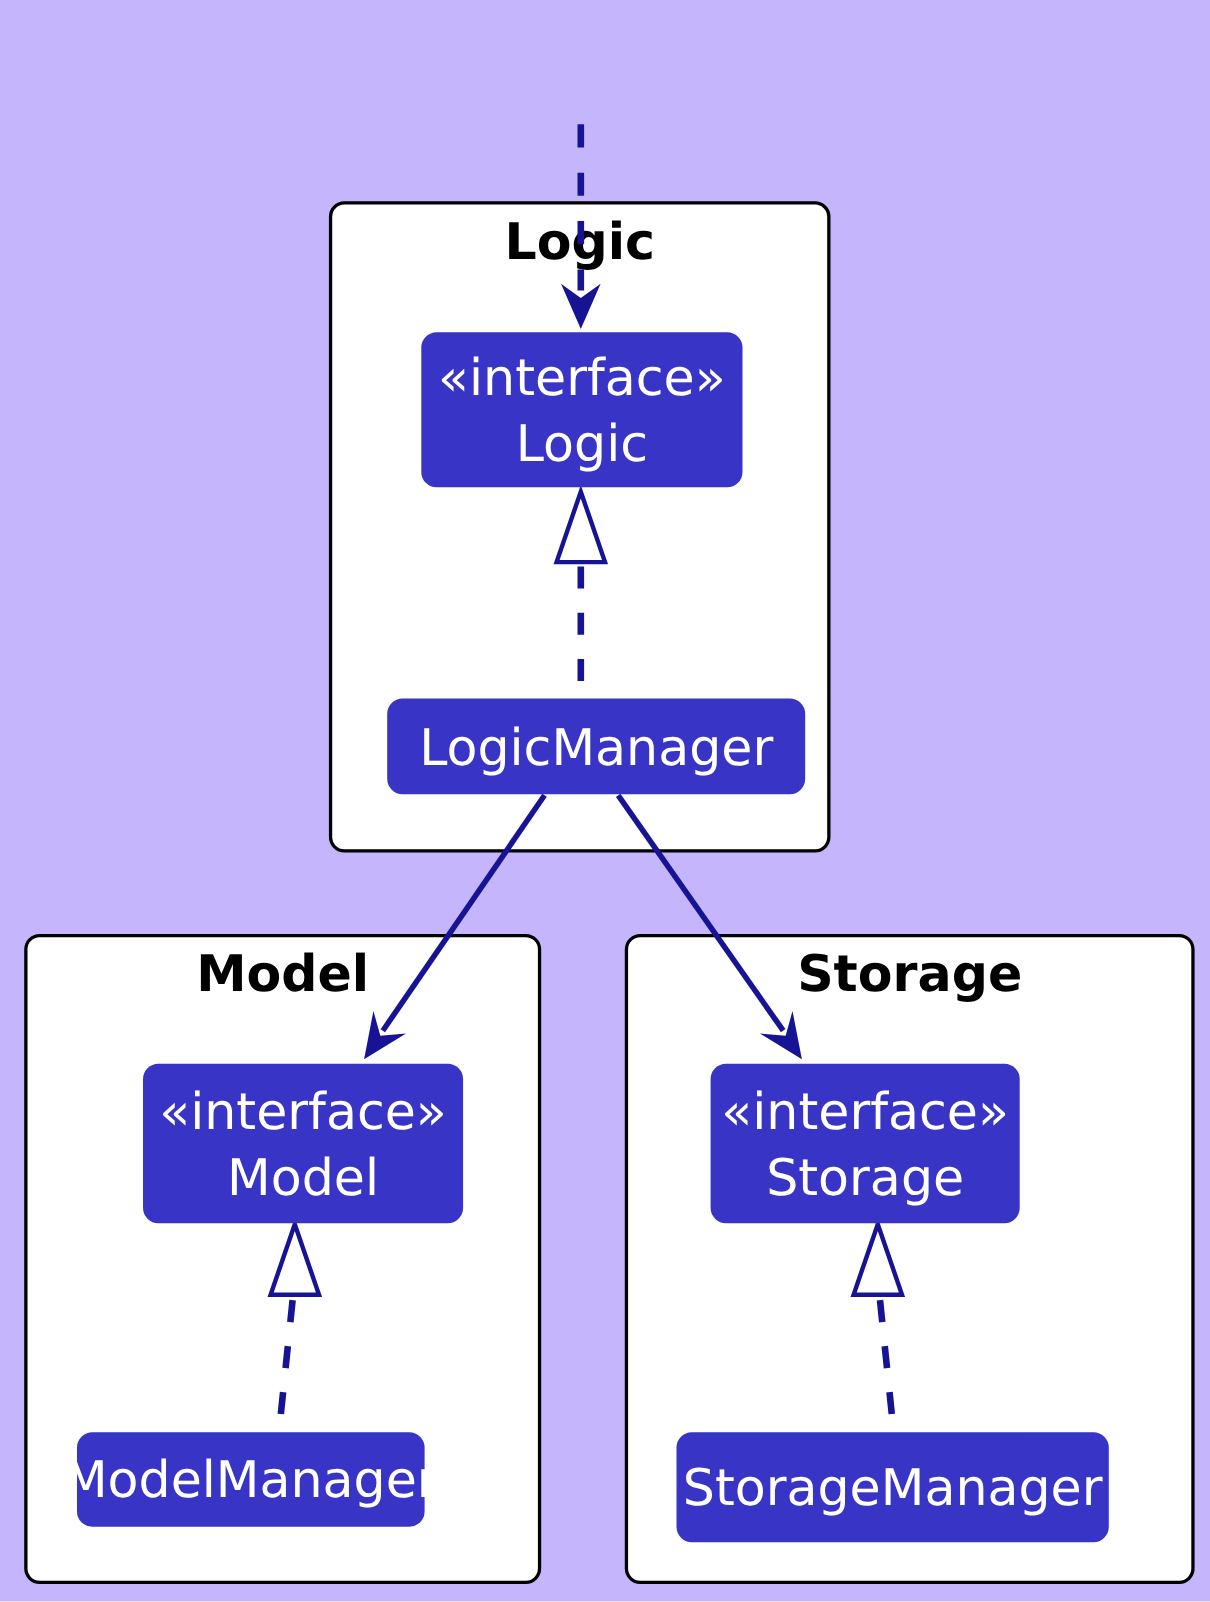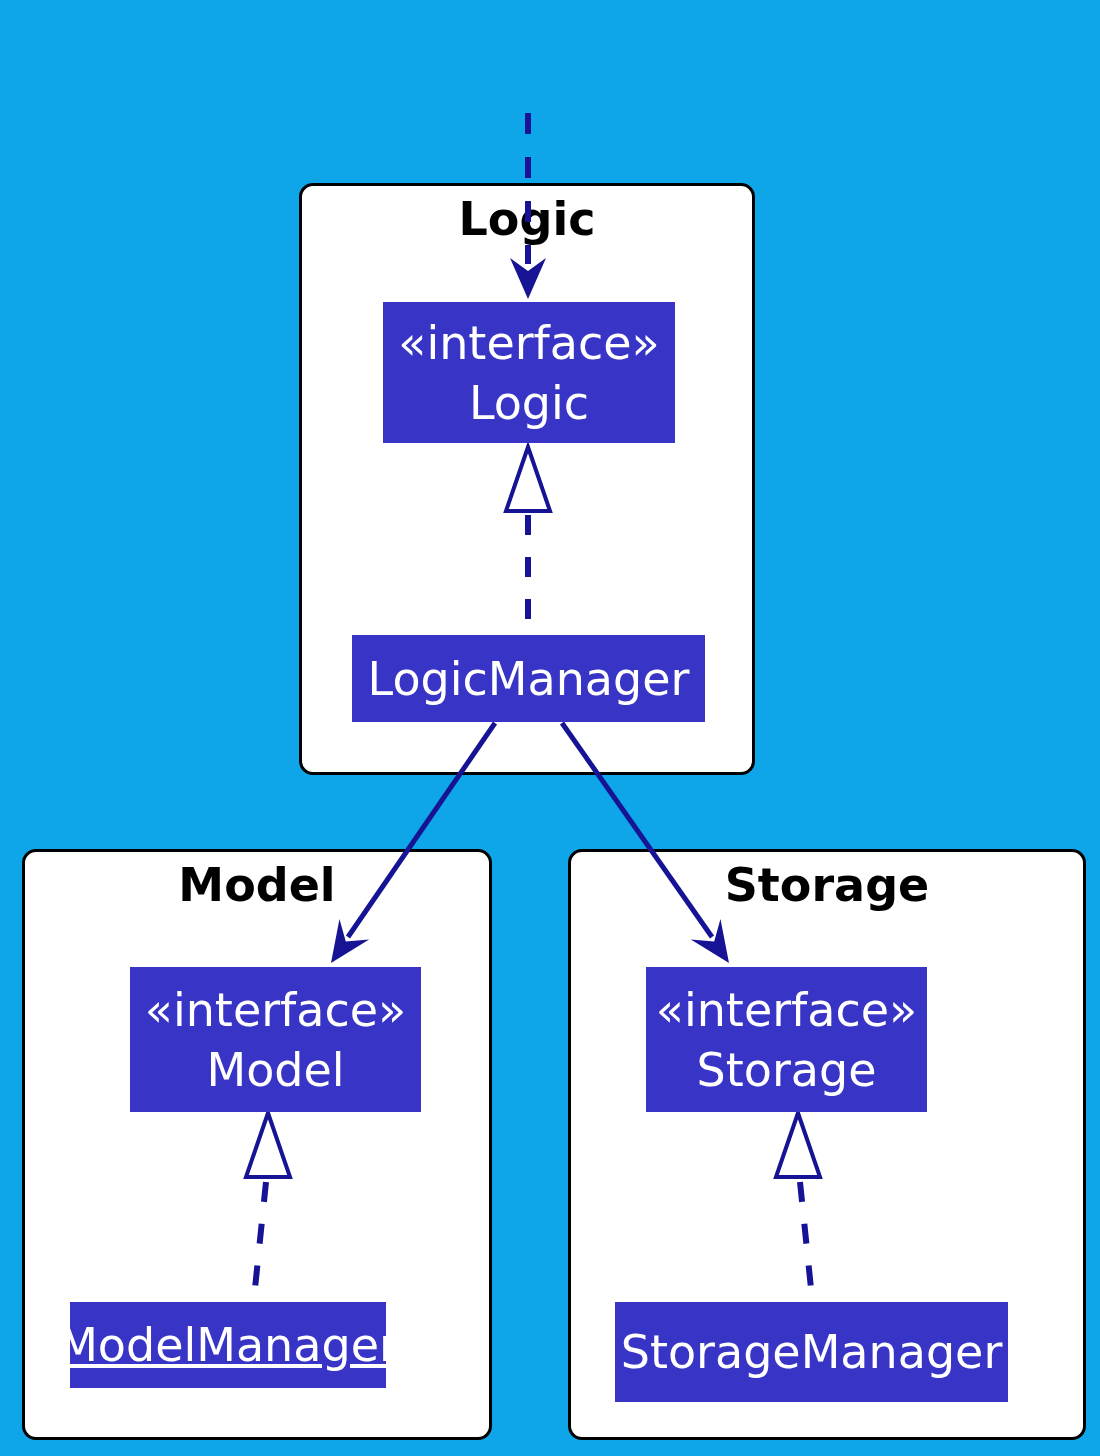--- a/index.html
+++ b/index.html
@@ -5,21 +5,21 @@
   html, body {
     margin: 0;
     padding: 0;
     background: #ffffff;
     font-family: "DejaVu Sans", "Liberation Sans", sans-serif;
   }
   #canvas {
     position: relative;
     width: 1100px;
     height: 1456px;
-    background: #0ea5e9;
+    background: #c4b5fd;
     overflow: hidden;
   }
   #arrow-layer {
     position: absolute;
     left: 0;
     top: 0;
     width: 1100px;
     height: 1456px;
     pointer-events: none;
   }
@@ -37,21 +37,21 @@
     top: 8px;
     text-align: center;
     font-size: 46px;
     font-weight: bold;
     color: #000000;
     line-height: 1.1;
   }
   .class-box {
     position: absolute;
     background: #3734c6;
-    border-radius: 0;
+    border-radius: 14px;
     color: #ffffff;
     display: flex;
     flex-direction: column;
     align-items: center;
     justify-content: center;
     text-align: left;
     font-size: 46px;
     line-height: 60px;
     box-sizing: border-box;
     white-space: nowrap;
@@ -106,30 +106,30 @@
       <polygon points="798,1113 776,1177 820,1177" fill="#ffffff" stroke="#161394" stroke-width="4" stroke-linejoin="miter"></polygon>
       <line x1="800" y1="1182" x2="812" y2="1298" stroke="#161394" stroke-width="6" stroke-dasharray="20 22"></line>
     </g>
   </svg>
 
   <div class="class-box" style="left:383px; top:302px; width:292px; height:141px;">
     <span>«interface»</span>
     <span>Logic</span>
   </div>
 
-  <div class="class-box" style="left:352px; top:635px; width:353px; height:87px;">
+  <div class="class-box" style="left:352px; top:635px; width:380px; height:87px;">
     <span>LogicManager</span>
   </div>
 
   <div class="class-box" style="left:130px; top:967px; width:291px; height:145px;">
     <span>«interface»</span>
     <span>Model</span>
   </div>
 
-  <div class="class-box" style="left:70px; top:1302px; width:316px; height:86px;text-decoration:underline;">
+  <div class="class-box" style="left:70px; top:1302px; width:316px; height:86px;">
     <span>ModelManager</span>
   </div>
 
   <div class="class-box" style="left:646px; top:967px; width:281px; height:145px;">
     <span>«interface»</span>
     <span>Storage</span>
   </div>
 
   <div class="class-box" style="left:615px; top:1302px; width:393px; height:100px;">
     <span>StorageManager</span>

